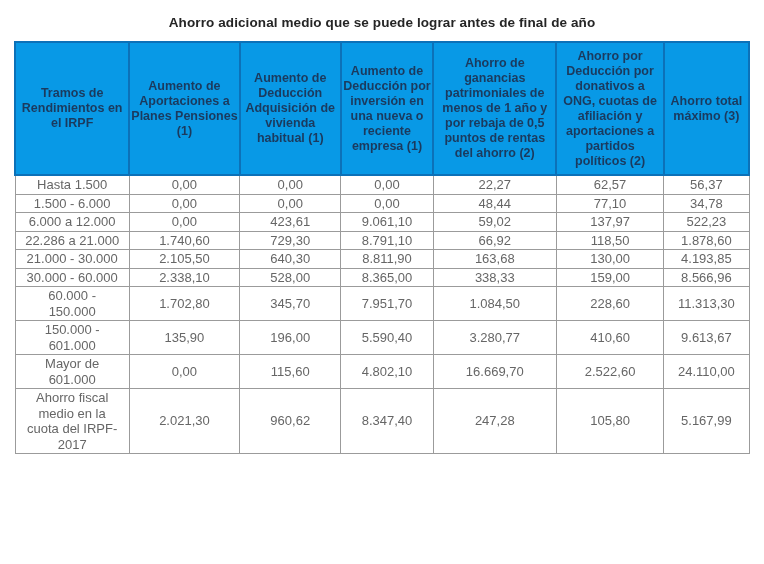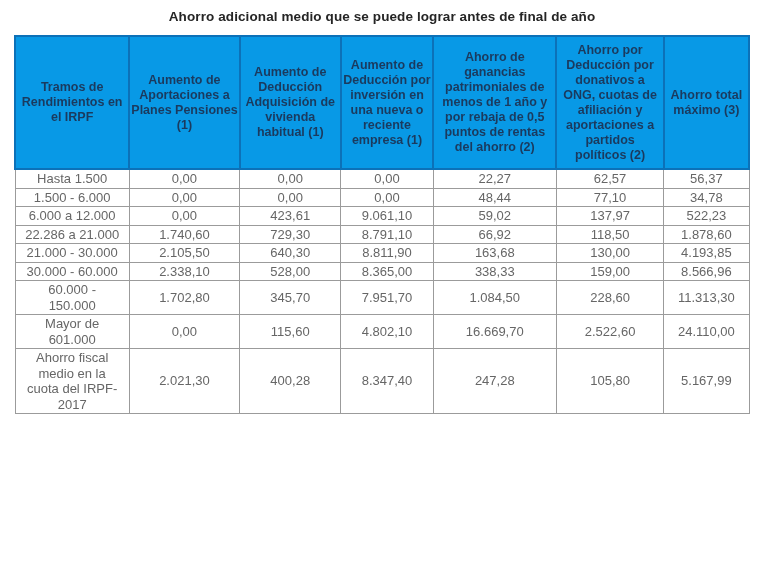--- a/index.html
+++ b/index.html
@@ -14,21 +14,21 @@
   html, body {
     margin: 0;
     padding: 0;
     background: #ffffff;
     width: 764px;
     height: 564px;
     font-family: "Liberation Sans", sans-serif;
     overflow: hidden;
   }
   .page-title {
-    margin-top: 9px;
+    margin-top: 15px;
     text-align: center;
     font-size: 13.5px;
     font-weight: bold;
     color: var(--title-text);
     letter-spacing: 0.1px;
   }
   table.savings {
     border-collapse: collapse;
     table-layout: fixed;
     margin: 11px 0 0 14px;
@@ -146,35 +146,45 @@
         <td class="row-label">60.000 -
 150.000</td>
         <td>1.702,80</td>
         <td>345,70</td>
         <td>7.951,70</td>
         <td>1.084,50</td>
         <td>228,60</td>
         <td>11.313,30</td>
       </tr>
       <tr>
+        <td class="row-label">150.000 -
+601.000</td>
+        <td>135,90</td>
+        <td>196,00</td>
+        <td>5.590,40</td>
+        <td>3.280,77</td>
+        <td>410,60</td>
+        <td>9.613,67</td>
+      </tr>
+      <tr>
         <td class="row-label">Mayor de
 601.000</td>
         <td>0,00</td>
         <td>115,60</td>
         <td>4.802,10</td>
         <td>16.669,70</td>
         <td>2.522,60</td>
         <td>24.110,00</td>
       </tr>
       <tr>
         <td class="row-label">Ahorro fiscal
 medio en la
 cuota del IRPF-
 2017</td>
         <td>2.021,30</td>
-        <td>400,28</td>
+        <td>960,62</td>
         <td>8.347,40</td>
         <td>247,28</td>
         <td>105,80</td>
         <td>5.167,99</td>
       </tr>
     </tbody>
 </table>
 
 </body></html>

